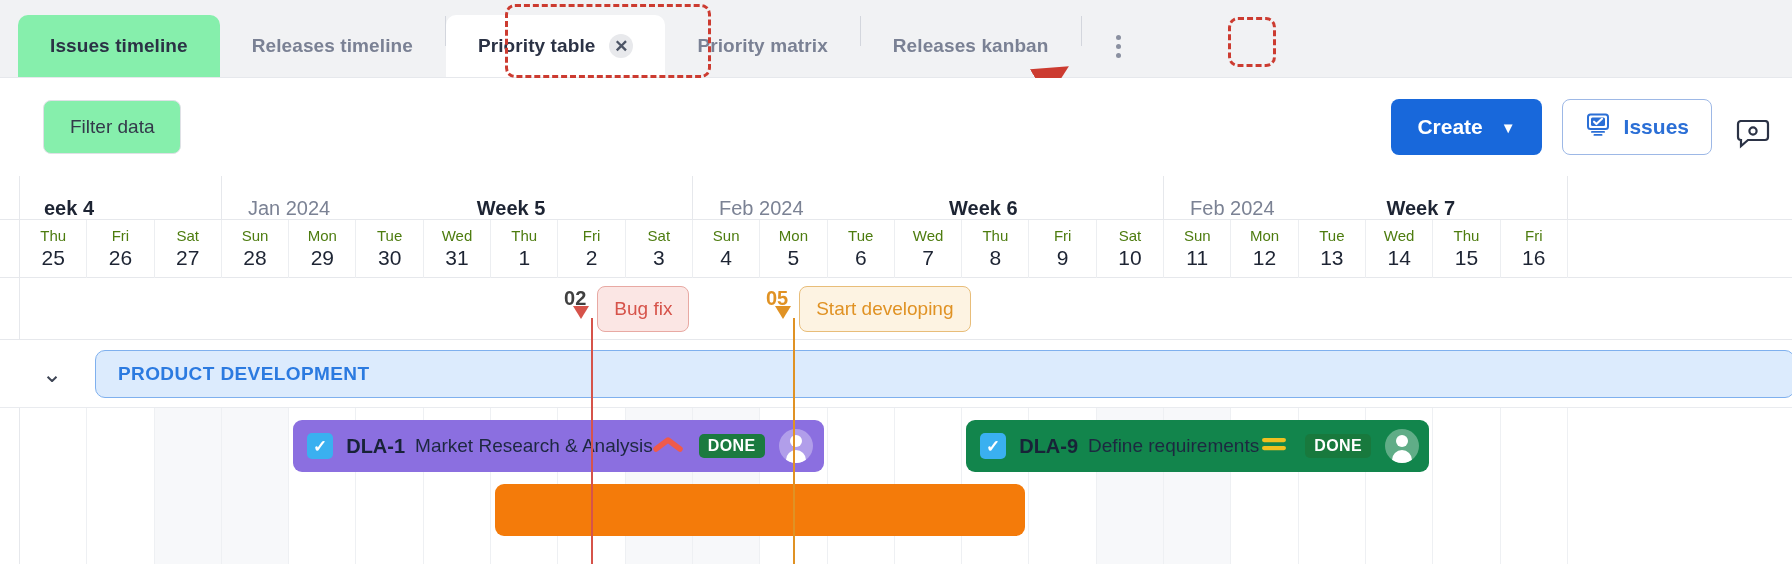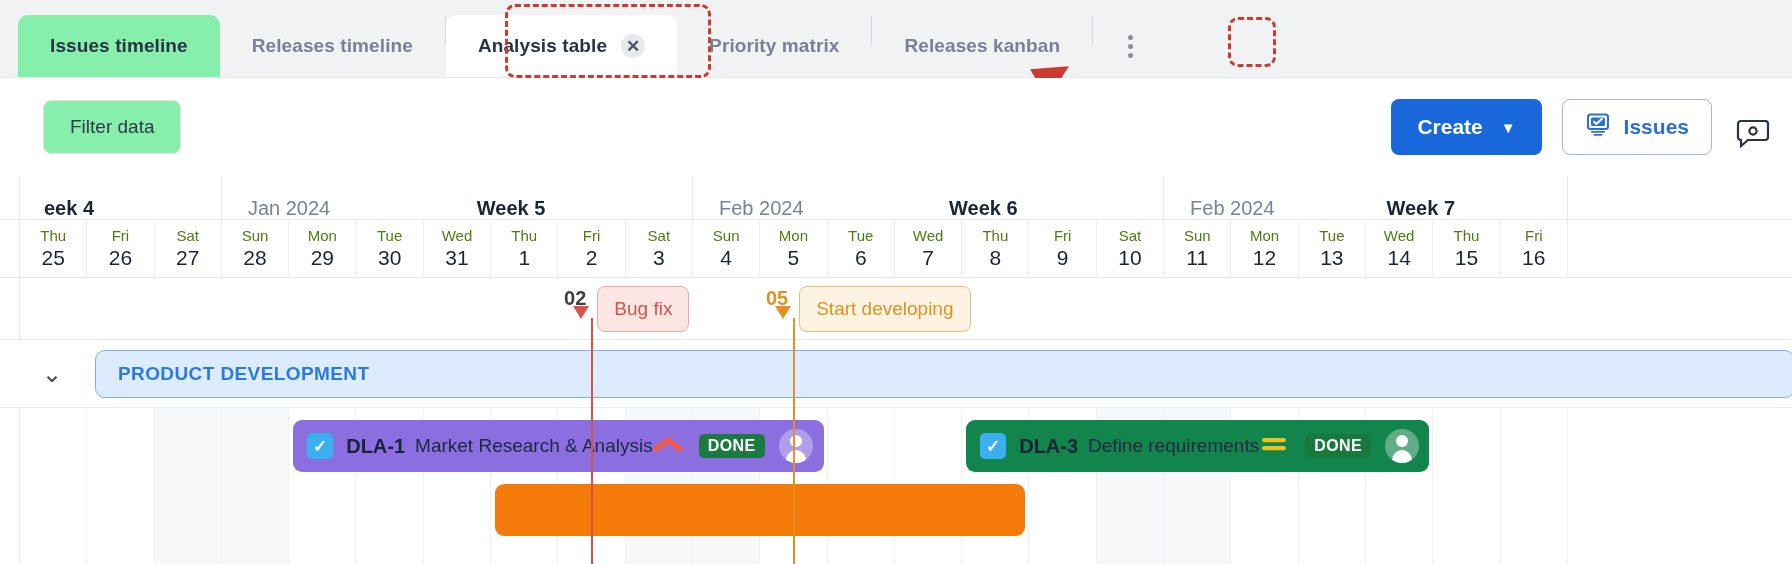--- a/index.html
+++ b/index.html
@@ -162,21 +162,21 @@
 
   <div class="tabbar">
     <div class="tab active">
       <span>Issues timeline</span>
     </div>
     <div class="tab">
       <span>Releases timeline</span>
     </div>
     <div class="tabdiv"></div>
     <div class="tab closable">
-      <span>Analysis table</span>
+      <span>Priority table</span>
       <span class="closex">✕</span>
     </div>
     <div class="tab">
       <span>Priority matrix</span>
     </div>
     <div class="tabdiv"></div>
     <div class="tab">
       <span>Releases kanban</span>
     </div>
     <div class="tabdiv"></div>
@@ -397,21 +397,21 @@
           <span class="key">DLA-1</span>
           <span class="ttl">Market Research &amp; Analysis</span>
           <span class="prio"><svg width="30" height="18" viewBox="0 0 30 18">
               <path d="M3 14 L15 5 L27 14" fill="none" stroke="#f05a4a" stroke-width="5.5" stroke-linecap="round" stroke-linejoin="round"></path>
             </svg></span>
           <span class="badge" style="background: rgb(27, 122, 63); color: rgb(255, 255, 255);">DONE</span>
           <span class="av"></span>
         </div>
         <div class="taskbar" style="left: 966.2px; width: 463.1px; top: 244px; background: rgb(18, 133, 76);">
           <span class="cb">✓</span>
-          <span class="key">DLA-3</span>
+          <span class="key">DLA-9</span>
           <span class="ttl">Define requirements</span>
           <span class="prio"><svg width="30" height="18" viewBox="0 0 30 18">
               <rect x="3" y="3" width="24" height="4.2" rx="2.1" fill="#f0c020"></rect>
               <rect x="3" y="11" width="24" height="4.2" rx="2.1" fill="#f0c020"></rect>
             </svg></span>
           <span class="badge" style="background: rgb(24, 121, 61); color: rgb(255, 255, 255);">DONE</span>
           <span class="av"></span>
         </div>
         <div class="orangebar" style="left: 495.1px; width: 530.4px; top: 308px; background: rgb(244, 123, 10);"></div>
       </div>

